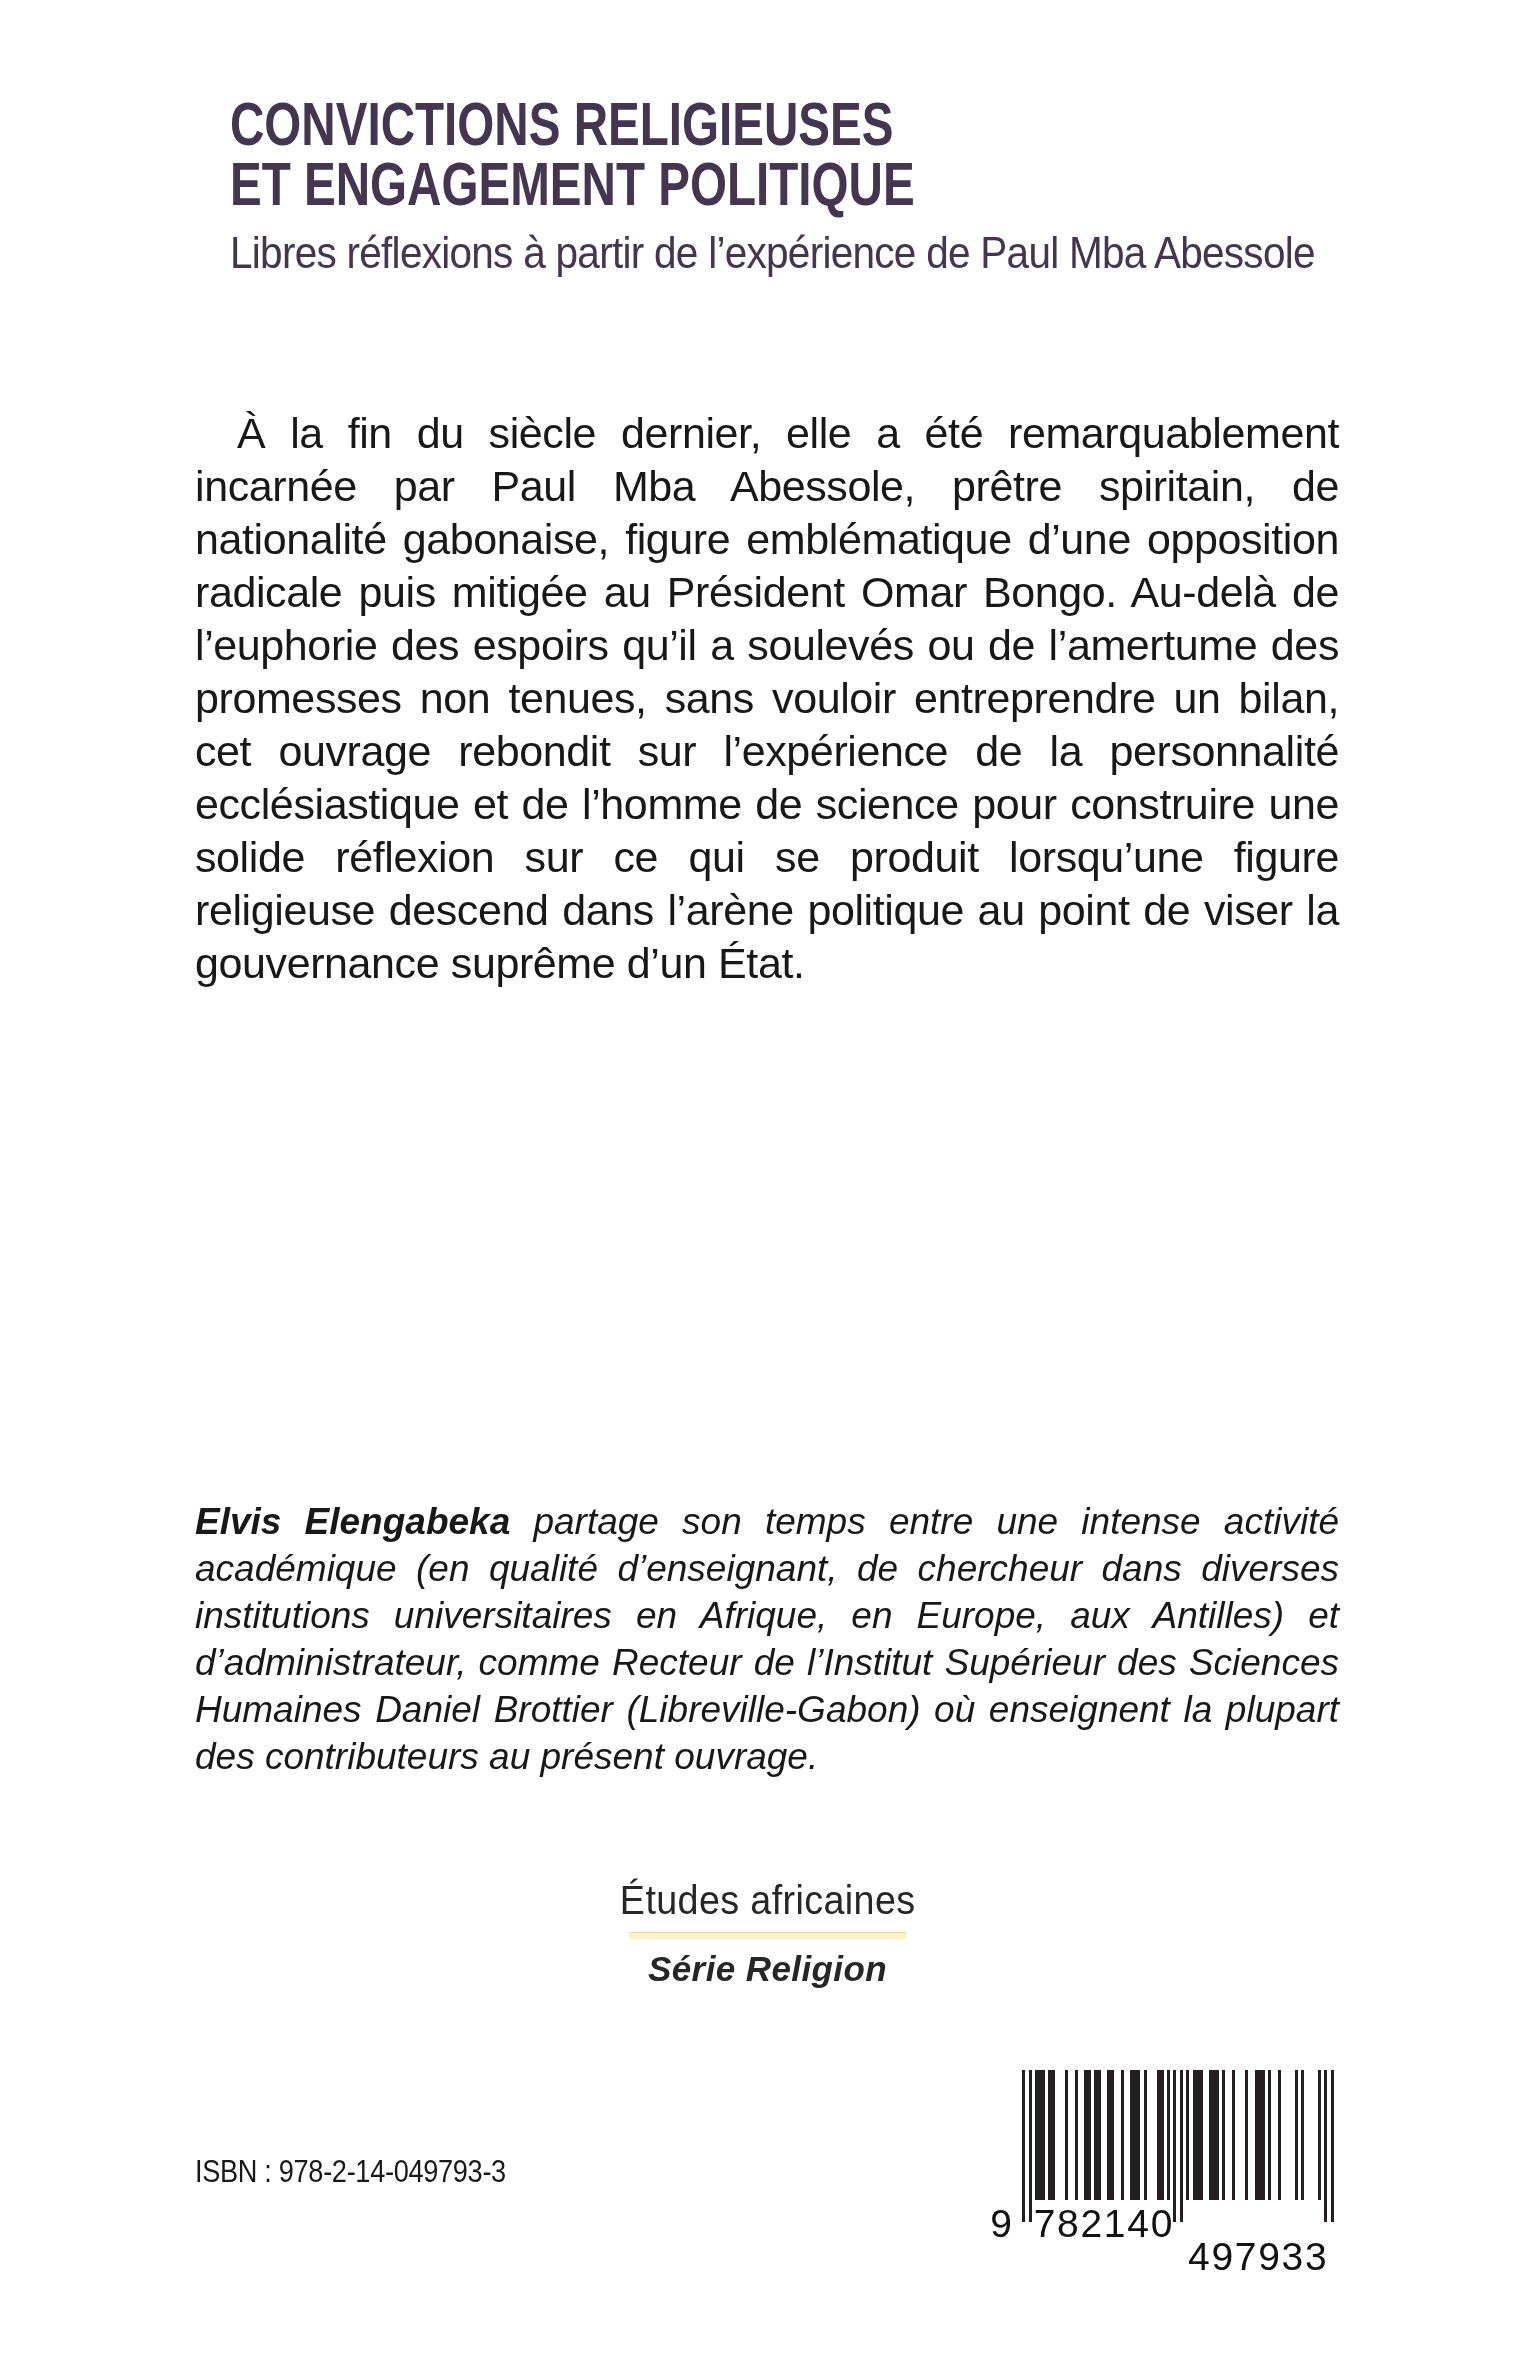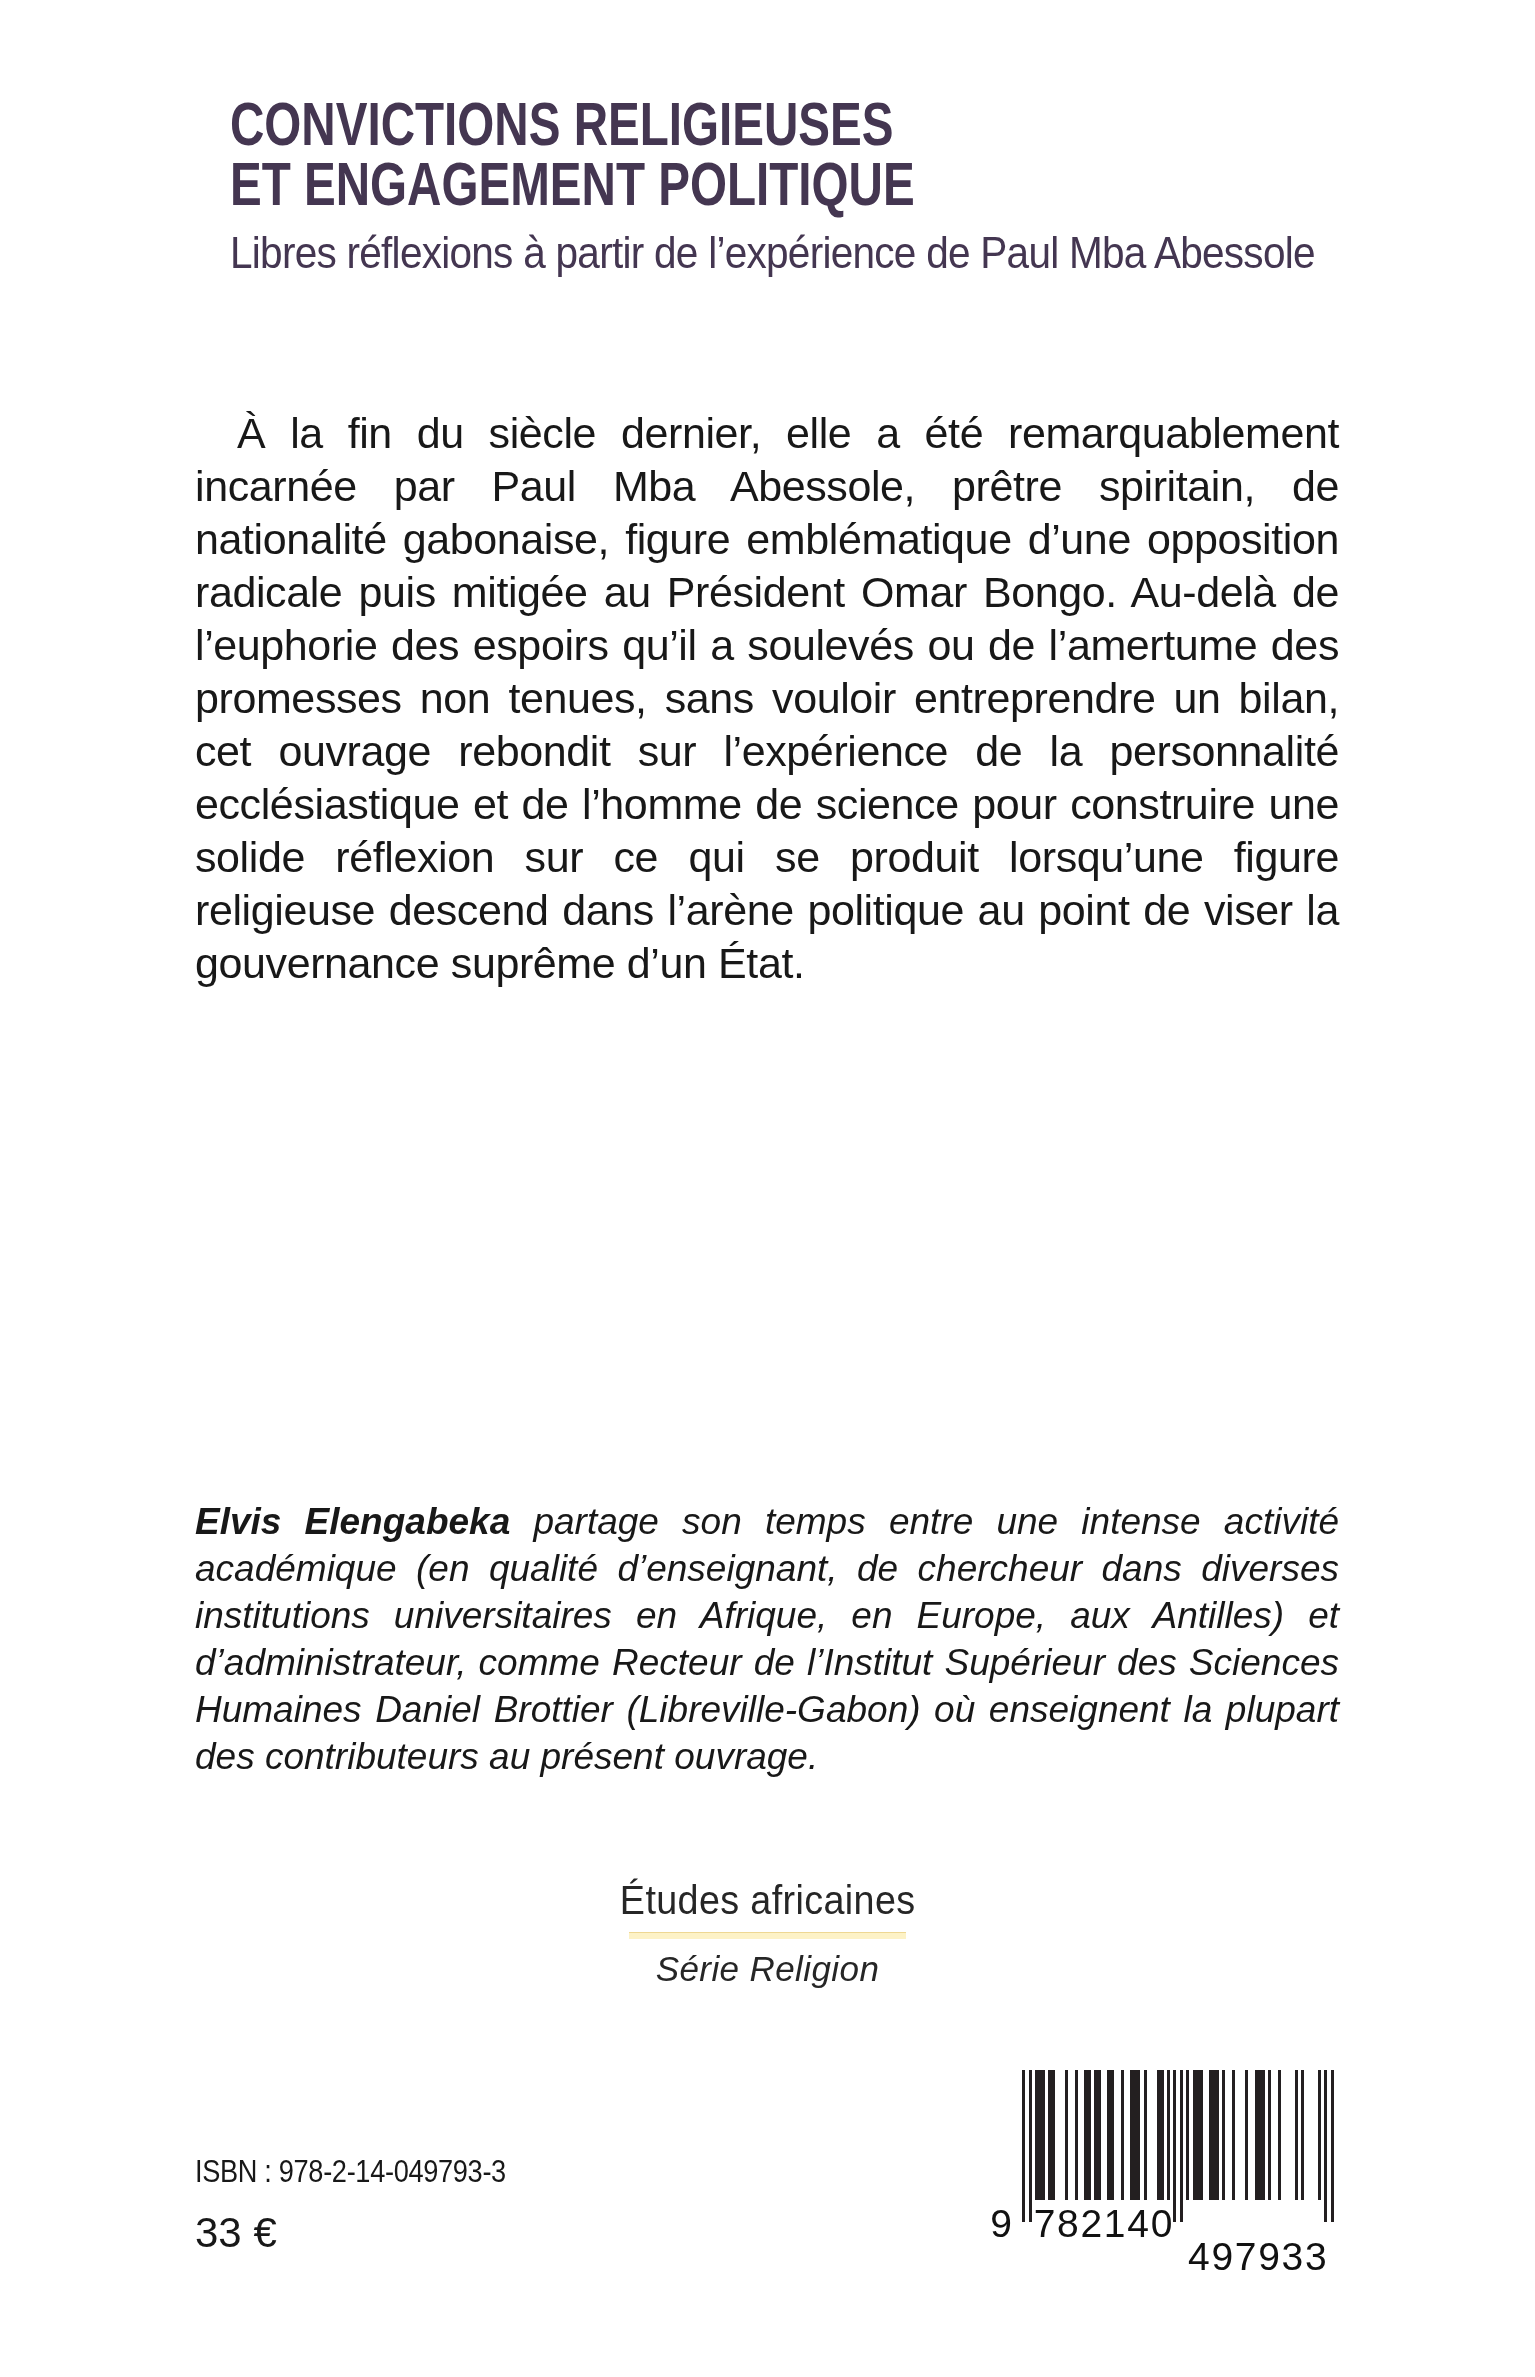--- a/index.html
+++ b/index.html
@@ -39,21 +39,21 @@
   .collection{position:absolute;left:0;top:1877px;width:100%;text-align:center;}
   .collection-name{
     display:inline-block;color:#262626;font-size:41px;font-weight:400;letter-spacing:0.4px;
     transform:scaleX(0.92);transform-origin:center top;
   }
   .collection-underline{
     width:277px;height:5.9px;margin:8.4px auto 10px;
     background:var(--underline-pale);border-top:1.7px solid var(--underline-deep);
   }
   .collection-series{
-    color:#262626;font-size:35px;font-style:italic;font-weight:400;letter-spacing:0.4px;
+    color:#262626;font-size:35px;font-style:italic;font-weight:700;letter-spacing:0.4px;
   }
   .footer-left{position:absolute;left:195px;top:2153px;color:var(--ink);}
   .isbn{
     font-size:32px;letter-spacing:-0.4px;white-space:nowrap;
     transform:scaleX(0.85);transform-origin:left top;
   }
   .price{font-size:42px;margin-top:18.5px;}
   .barcode{position:absolute;left:1022px;top:2070px;width:312px;height:193px;}
   .barcode .bars{position:absolute;left:0;top:0;width:312px;height:152px;}
   .barcode .bar{position:absolute;top:0;background:#231f20;}
@@ -83,21 +83,20 @@
 <div class="bio"><span class="author">Elvis Elengabeka</span><span> partage son temps entre une intense activité académique (en qualité d’enseignant, de chercheur dans diverses institutions universitaires en Afrique, en Europe, aux Antilles) et d’administrateur, comme Recteur de l’Institut Supérieur des Sciences Humaines Daniel Brottier (Libreville-Gabon) où enseignent la plupart des contributeurs au présent ouvrage.</span></div>
 
 <div class="collection">
   <div class="collection-name">Études africaines</div>
   <div class="collection-underline"></div>
   <div class="collection-series">Série Religion</div>
 </div>
 
 <div class="footer-left">
   <div class="isbn">ISBN : 978-2-14-049793-3</div>
-  <div class="price">33 €</div>
 </div>
 
 <div class="barcode">
   <div class="bars">
       <div class="bar" style="left: 0px; width: 3.3px; height: 152px;"></div>
       <div class="bar" style="left: 6.6px; width: 3.3px; height: 152px;"></div>
       <div class="bar" style="left: 13px; width: 10px; height: 130px;"></div>
       <div class="bar" style="left: 26px; width: 6.6px; height: 130px;"></div>
       <div class="bar" style="left: 43px; width: 3.3px; height: 130px;"></div>
       <div class="bar" style="left: 53px; width: 3.3px; height: 130px;"></div>

